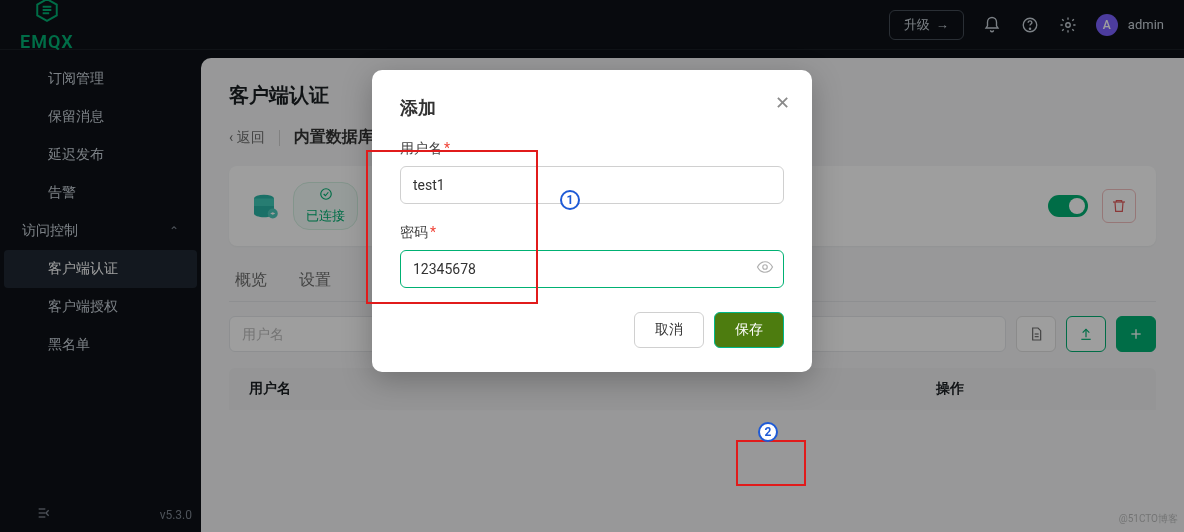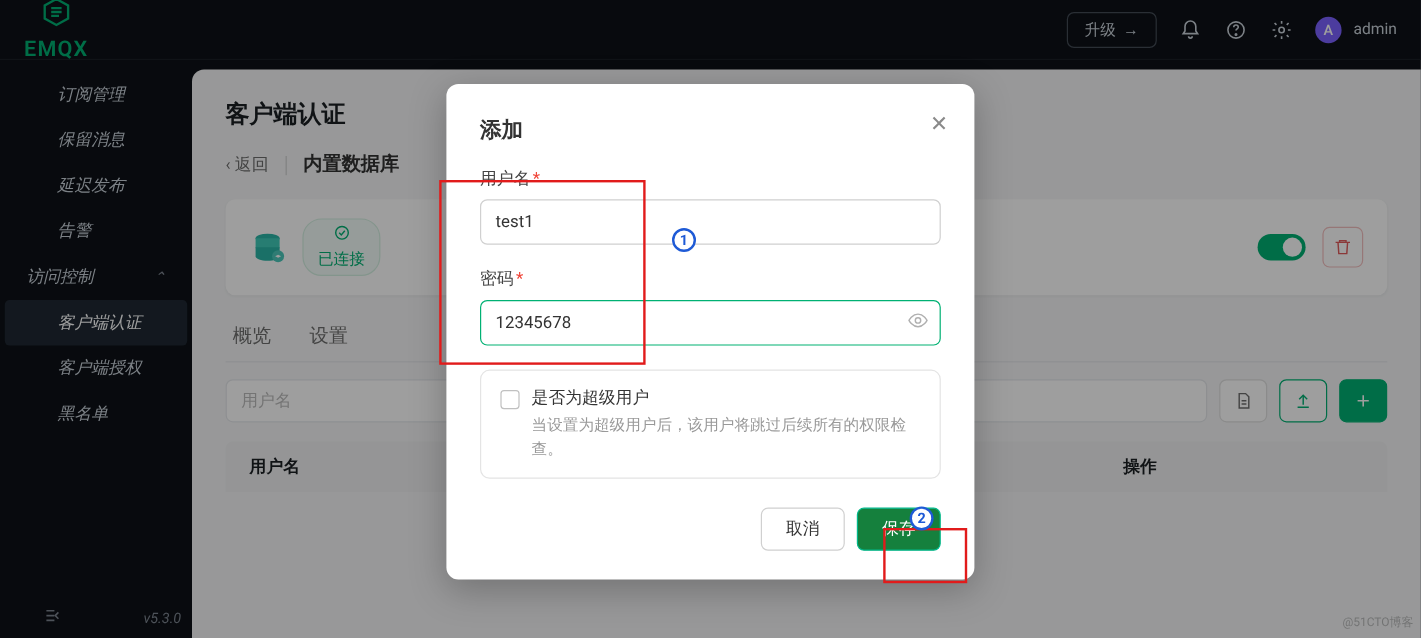--- a/index.html
+++ b/index.html
@@ -11,21 +11,21 @@
 .logo-hex { width: 26px; height: 26px; position: relative; }
 .topbar-spacer { flex: 1; }
 .topbar-right { display: flex; align-items: center; gap: 18px; }
 .upgrade-btn { border: 1px solid #444c56; background: transparent; color: #c9d1d9; padding: 5px 14px; border-radius: 6px; font-size: 13px; display: flex; align-items: center; gap: 6px; }
 .icon-btn { color: #c9d1d9; width: 20px; height: 20px; display: flex; align-items: center; justify-content: center; cursor: pointer; }
 .avatar { width: 22px; height: 22px; border-radius: 50%; background: #7b61ff; color: #fff; display: flex; align-items: center; justify-content: center; font-size: 12px; font-weight: 500; }
 .username { color: #c9d1d9; font-size: 13px; margin-left: -8px; text-align: right; }
 
 
 .layout { display: flex; height: calc(100% - 50px); }
-.sidebar { width: 160px; background: #0d1117; padding-top: 10px; position: relative; font-style: italic; }
+.sidebar { width: 201px; background: #0d1117; padding-top: 10px; position: relative; }
 .side-item { padding: 10px 22px 10px 48px; color: #c9d1d9; font-size: 14px; display: flex; align-items: center; justify-content: space-between; cursor: pointer; }
 .side-item.sub { padding-left: 48px; }
 .side-item.active { background: #1f2833; color: #fff; border-radius: 4px; margin: 0 4px; padding-left: 44px; }
 .chevron { color: #7d8590; font-size: 12px; }
 .side-parent { padding-left: 22px; }
 .side-footer { position: absolute; bottom: 8px; left: 0; right: 0; display: flex; align-items: center; justify-content: space-between; padding: 0 9px 0 36px; color: #7d8590; font-size: 12px; }
 
 
 .main { flex: 1; background: #f5f6f7; border-top-left-radius: 10px; margin-top: 8px; padding: 24px 28px; position: relative; }
 .page-title { font-size: 20px; font-weight: 600; color: #1b1f23; margin-bottom: 18px; }
@@ -77,21 +77,21 @@
 .eye-icon { position: absolute; right: 10px; top: 50%; transform: translateY(-50%); color: #b0b0b0; cursor: pointer; }
 
 .super-box { border: 1px solid #e4e4e4; border-radius: 8px; padding: 14px 16px; display: flex; gap: 10px; }
 .checkbox { width: 16px; height: 16px; border: 1px solid #c0c0c0; border-radius: 3px; margin-top: 2px; flex-shrink: 0; cursor: pointer; }
 .super-text { flex: 1; }
 .super-title { font-size: 14px; color: #333; margin-bottom: 4px; }
 .super-desc { font-size: 13px; color: #999; line-height: 1.5; }
 
 .modal-footer { display: flex; justify-content: flex-end; gap: 10px; margin-top: 24px; }
 .btn { height: 36px; padding: 0 20px; border-radius: 6px; font-size: 14px; cursor: pointer; border: 1px solid #d0d0d0; background: #fff; color: #333; }
-.btn.primary { background: #15803d; border-color: #00b88a; color: #fff; }
+.btn.primary { background: #4d7c0f; border-color: #00b88a; color: #fff; }
 
 
 .anno-box { position: absolute; border: 2px solid #e11b1b; pointer-events: none; z-index: 60; }
 .anno-badge { position: absolute; width: 20px; height: 20px; border: 2px solid #1e5ad6; background: #fff; color: #1e5ad6; border-radius: 50%; font-size: 12px; font-weight: 700; display: flex; align-items: center; justify-content: center; z-index: 61; pointer-events: none; }
 
 .watermark { position: absolute; bottom: 6px; right: 6px; font-size: 10px; color: rgba(0,0,0,0.25); }
 </style>
 </head>
 <body>
 
@@ -263,27 +263,20 @@
         <input class="form-input" value="12345678" style="">
         <span class="eye-icon">
           <svg width="18" height="18" viewBox="0 0 24 24" fill="none" stroke="currentColor" stroke-width="1.6">
               <path d="M2 12s3.5-7 10-7 10 7 10 7-3.5 7-10 7S2 12 2 12z"></path>
               <circle cx="12" cy="12" r="3"></circle>
             </svg>
         </span>
       </div>
     </div>
 
-    <div class="super-box">
-      <div class="checkbox"></div>
-      <div class="super-text">
-        <div class="super-title">是否为超级用户</div>
-        <div class="super-desc">当设置为超级用户后，该用户将跳过后续所有的权限检查。</div>
-      </div>
-    </div>
 
     <div class="modal-footer">
       <button class="btn">取消</button>
       <button class="btn primary">保存</button>
     </div>
   </div>
 </div>
 
 <div class="anno-box" style="left:366px; top:150px; width:172px; height:154px;"></div>
 <div class="anno-badge" style="left:560px; top:190px;">1</div>

